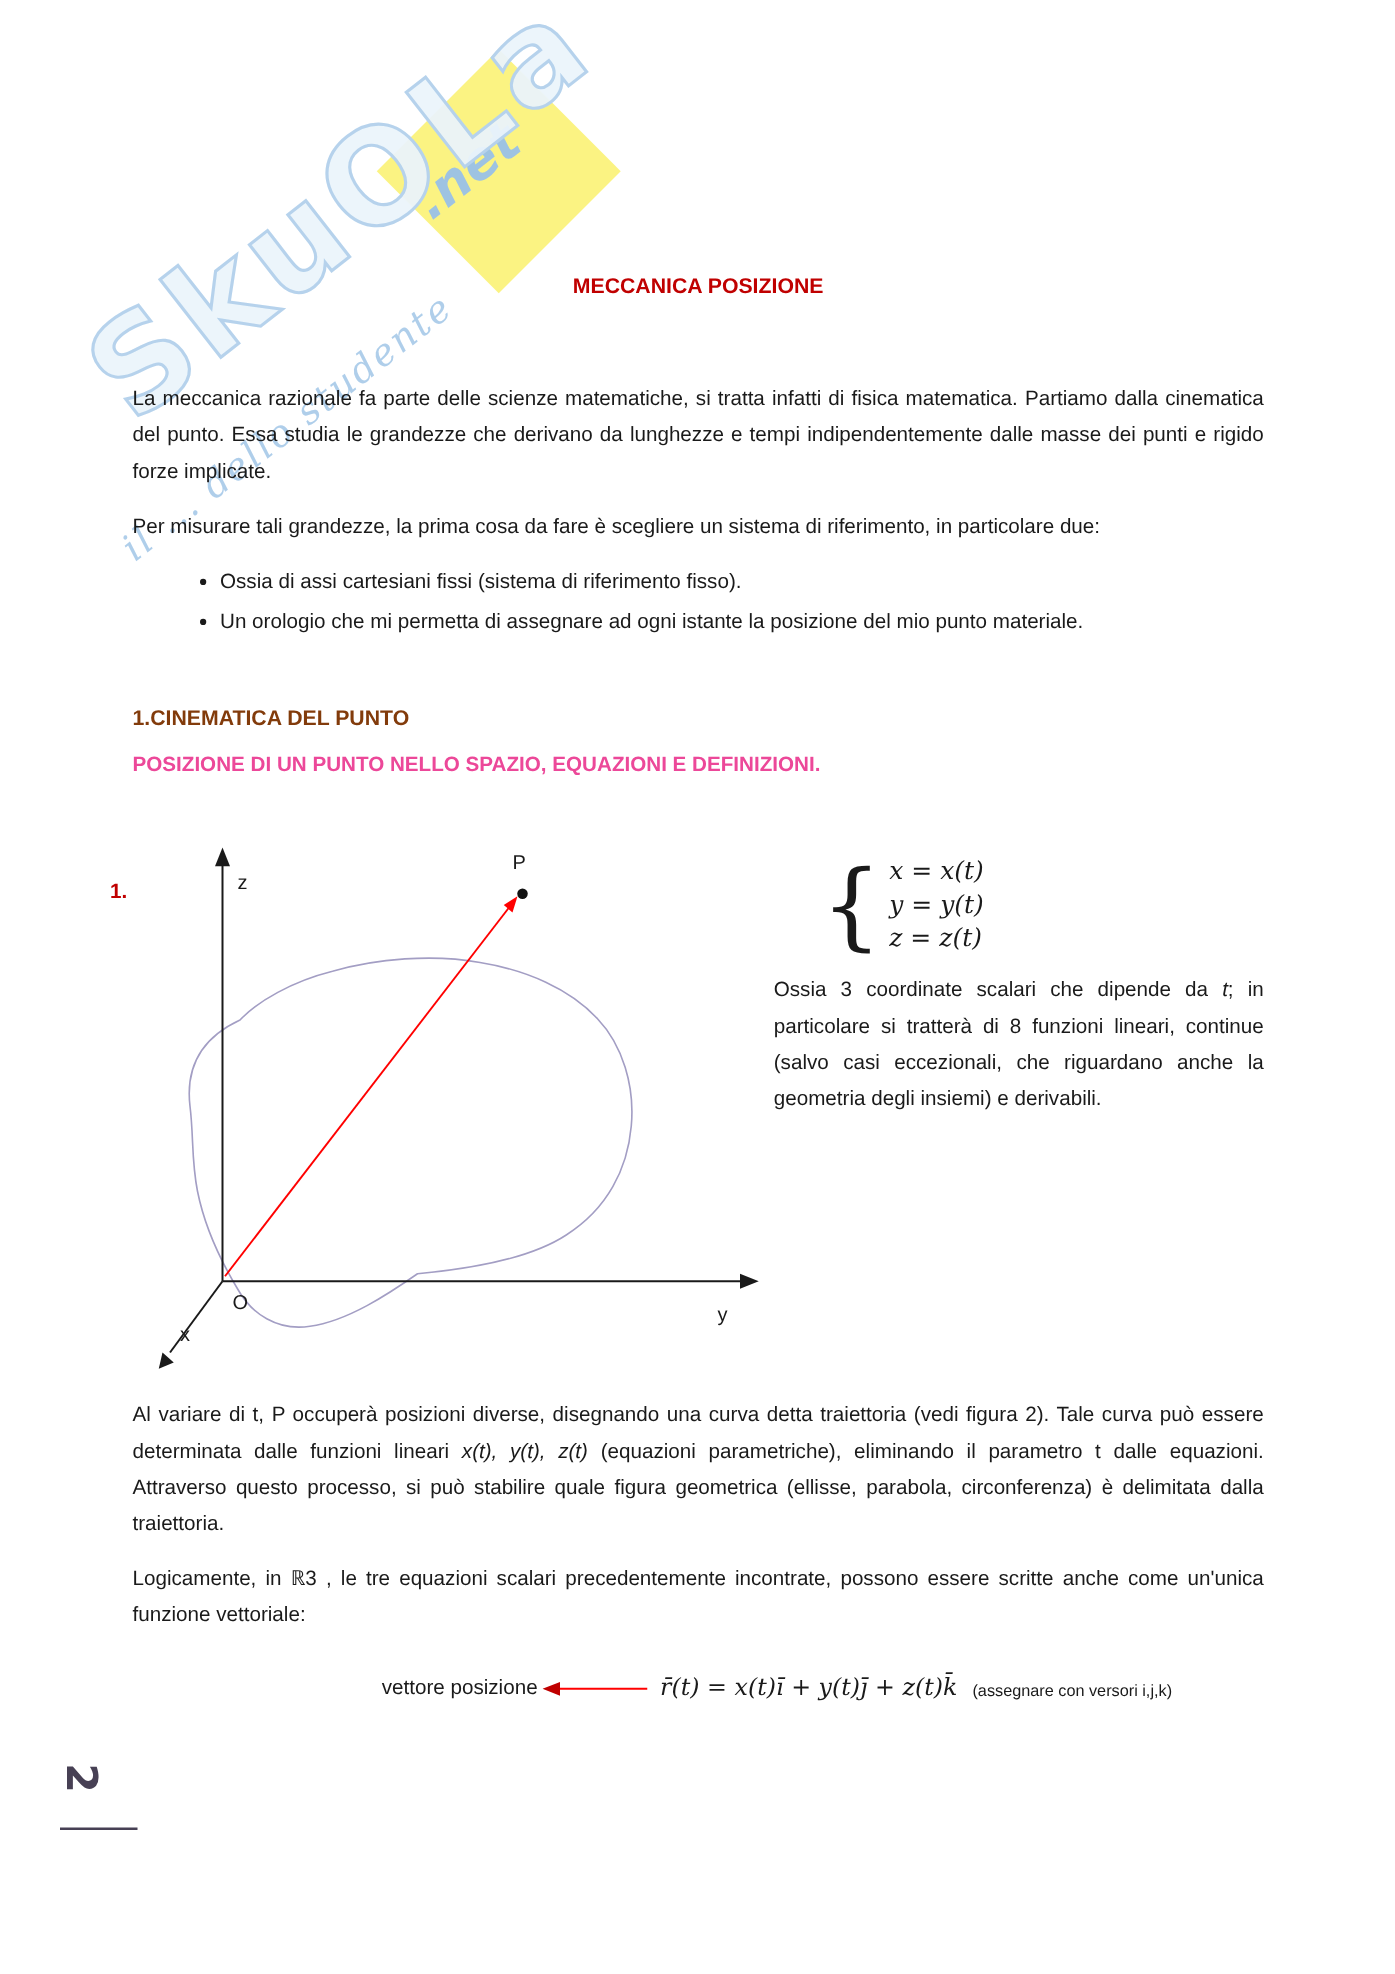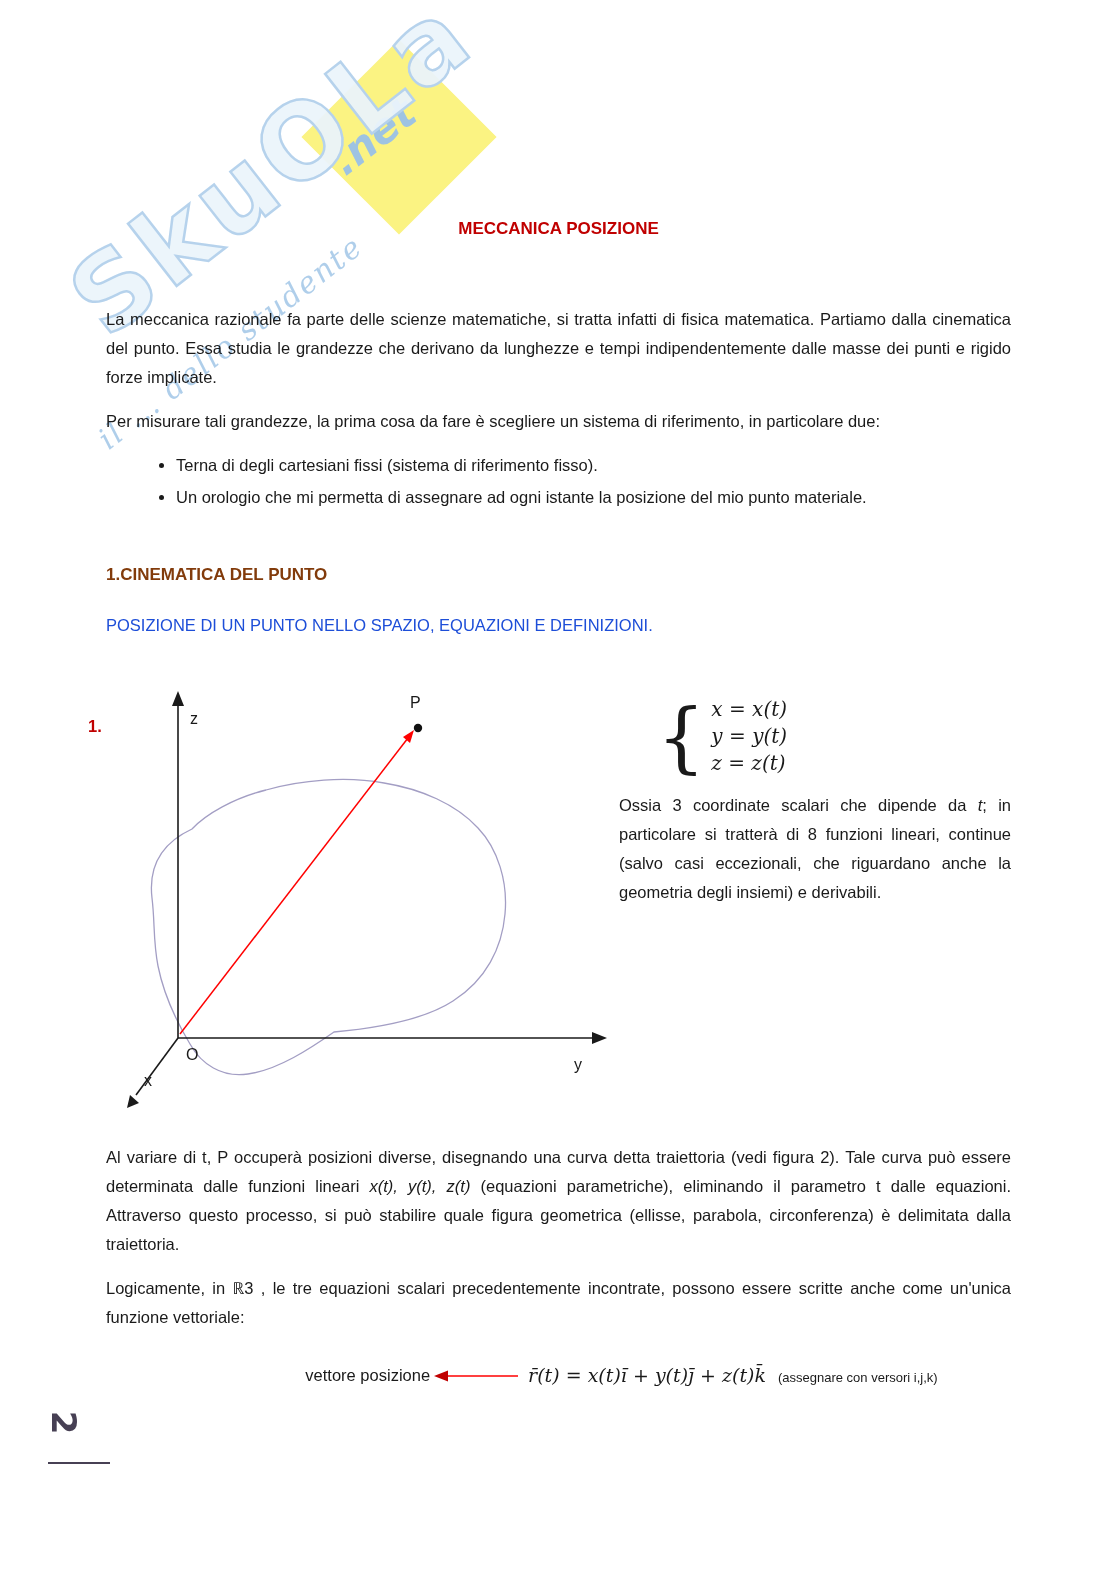--- a/index.html
+++ b/index.html
@@ -19,35 +19,35 @@
   .wm-tagline { position:absolute; left:72px; top:398px; transform:rotate(-38deg); transform-origin:0 50%;
     font-style:italic; font-size:30px; letter-spacing:2px; color:#9cc3e6; font-family:"DejaVu Serif", serif; white-space:nowrap; }
 
   
   .doc { position:relative; z-index:1; padding:214px 105px 0 106px; }
   .title { text-align:center; font-weight:bold; color:#c00000; font-size:17px; margin:0 0 62px 0; }
   p { margin:0 0 15px 0; text-align:justify; }
   .bullets { margin:0 0 0 0; padding:0 0 0 70px; list-style:disc; }
   .bullets li { margin:0 0 3px 0; text-align:justify; }
   .sec-heading { margin-top:48px; font-weight:bold; color:#823b0b; font-size:17px; }
-  .sec-subheading { margin-top:22px; font-weight:normal; color:#1d4ed8; }
+  .sec-subheading { margin-top:9px; font-weight:bold; color:#ec4899; }
 
   
   .figure-row { position:relative; display:flex; margin-top:46px; }
   .fig-label { position:absolute; left:-18px; top:26px; color:#c00000; font-weight:bold; }
   .fig-svg { flex:none; width:505px; height:425px; }
   .aside-col { margin-left:8px; width:396px; }
   .aside-col p { text-align:justify; }
   .eq-block { display:flex; align-items:center; margin:10px 0 14px 38px; }
   .eq-brace { font-family:"DejaVu Serif", serif; font-size:76px; line-height:76px; font-weight:400; color:#1a1a1a; margin-right:6px; }
   .eq-lines { display:flex; flex-direction:column; }
   .eq-line { font-family:"DejaVu Serif", serif; font-style:italic; font-size:20px; line-height:27px; color:#1a1a1a; }
   .italic { font-style:italic; }
 
-  .after-fig { margin-top:32px; }
+  .after-fig { margin-top:20px; }
 
   
   .formula-row { display:flex; align-items:center; margin:26px 0 0 126px;justify-content:center; }
   .formula-label { flex:none; }
   .formula-arrow { flex:none; margin:2px 10px 0 4px; }
   .formula-expr { flex:none; font-family:"DejaVu Serif", serif; font-style:italic; font-size:19px; margin-right:12px; }
   .formula-note { flex:none; font-size:13px; padding-top:5px; }
 
   
   .pagenum { position:absolute; left:52px; top:1408px; z-index:1; transform:rotate(90deg);
@@ -70,21 +70,21 @@
 
   <div class="doc">
 
     <div class="title">MECCANICA POSIZIONE</div>
 
     <p>La meccanica razionale fa parte delle scienze matematiche, si tratta infatti di fisica matematica. Partiamo dalla cinematica del punto. Essa studia le grandezze che derivano da lunghezze e tempi indipendentemente dalle masse dei punti e rigido forze implicate.</p>
 
     <p>Per misurare tali grandezze, la prima cosa da fare è scegliere un sistema di riferimento, in particolare due:</p>
 
     <ul class="bullets">
-      <li>Terna di degli cartesiani fissi (sistema di riferimento fisso).</li>
+      <li>Ossia di assi cartesiani fissi (sistema di riferimento fisso).</li>
       <li>Un orologio che mi permetta di assegnare ad ogni istante la posizione del mio punto materiale.</li>
     </ul>
 
     <div class="sec-heading">1.CINEMATICA DEL PUNTO</div>
 
     <div class="sec-subheading">POSIZIONE DI UN PUNTO NELLO SPAZIO, EQUAZIONI E DEFINIZIONI.</div>
 
     <div class="figure-row">
       <div class="fig-label">1.</div>
 

